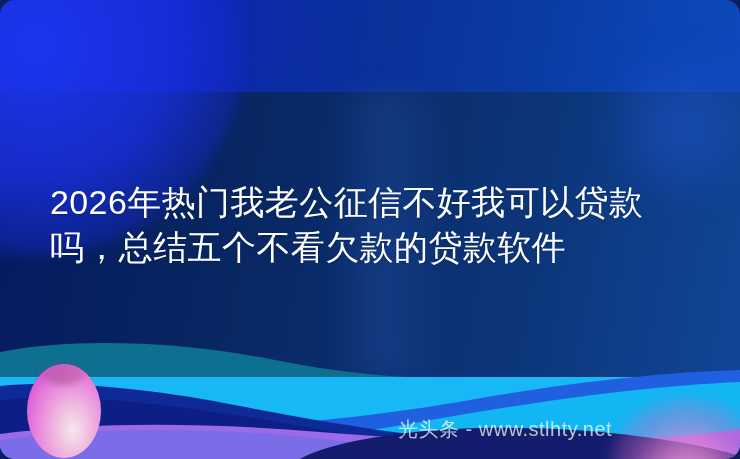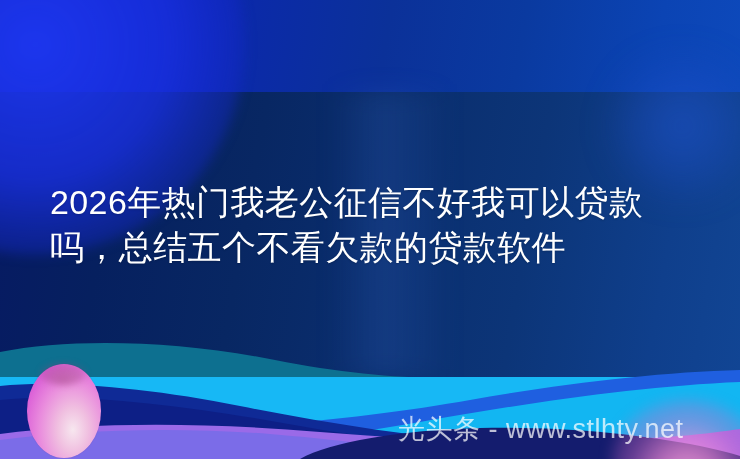--- a/index.html
+++ b/index.html
@@ -8,20 +8,21 @@
     width:740px; height:459px;
     background:#0b1f5e;
     font-family:"Liberation Sans","DejaVu Sans",sans-serif;
     overflow:hidden;
   }
   #banner {
     position:relative;
     width:740px; height:459px;
     overflow:hidden;
     background:#0d2a6e;
+    border-radius:15px;
   }
 
   
   .band-top {
     position:absolute; left:0; top:0; width:740px; height:92px;
     background:linear-gradient(100deg,#0a1fb0 0%,#0a20b4 18%,#0b2aa8 34%,#0b3199 52%,#0a3aa0 70%,#0b44b4 88%,#0d49bb 100%);
   }
   .band-bottom {
     position:absolute; left:0; top:92px; width:740px; height:285px;
     background:linear-gradient(100deg,#061a63 0%,#06205f 16%,#082763 34%,#0a2e6e 52%,#0c3578 70%,#0f3f8c 88%,#114594 100%);
@@ -85,21 +86,21 @@
     letter-spacing:0.4px;
     font-weight:400;
     white-space:pre-wrap;
     text-shadow:0 1px 2px rgba(0,0,0,0.18);
   }
 
   
   .watermark {
     position:absolute; left:398px; top:412px;
     color:rgba(255,255,255,0.72);
-    font-size:27px;
+    font-size:20px;
     line-height:34px;
     letter-spacing:0.5px;
     white-space:nowrap;
     font-weight:400;
   }
 </style>
 </head>
 <body>
 
 <div id="banner">

